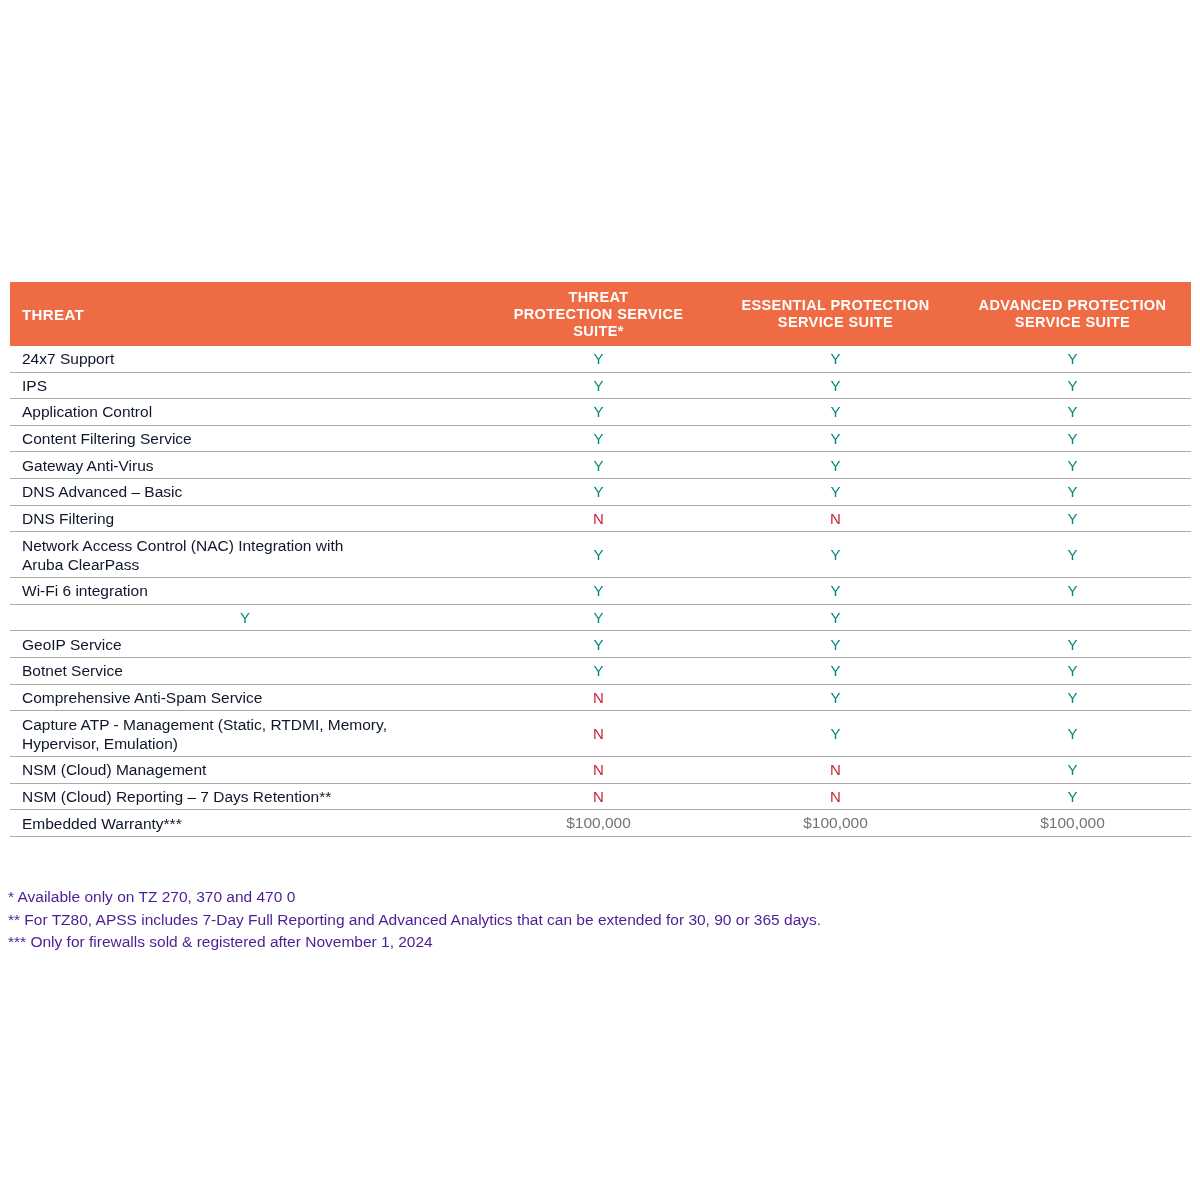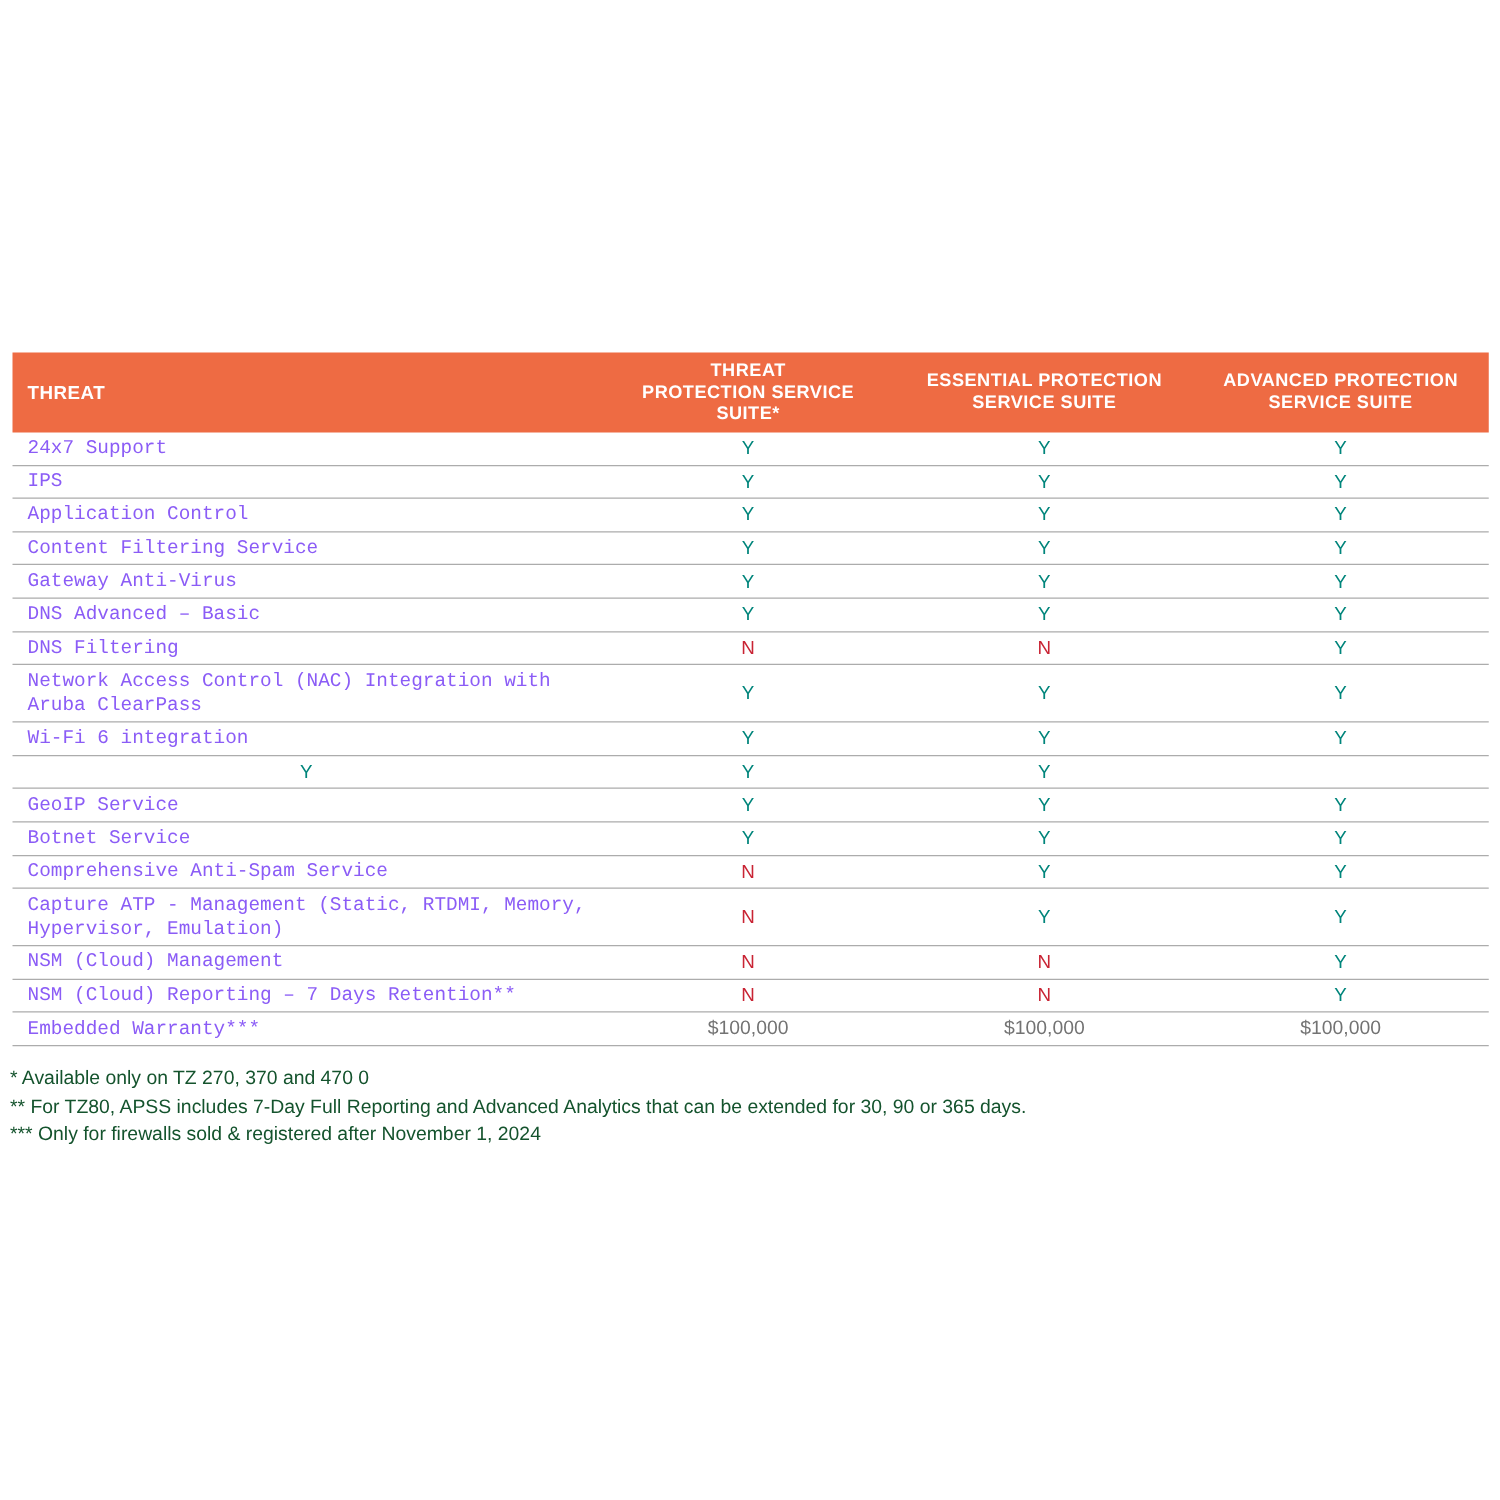--- a/index.html
+++ b/index.html
@@ -42,39 +42,38 @@
   .tr {
     display: grid;
     grid-template-columns: 470px 237px 237px 237px;
     height: 26.6px;
     align-items: center;
     border-bottom: 1px solid #acacac;
   }
   .tr.tall { height: 46px; }
 
   .td.feature {
-    color: #8b5cf6;
+    color: #0f172a;
     font-size: 15.5px;
     padding-left: 12px;
     line-height: 19px;
     white-space: pre-line;
-    font-family: Liberation Mono, monospace;
   }
   .td.val {
     text-align: center;
     font-size: 15px;
   }
   .td.val.yes { color: #00857b; }
   .td.val.no  { color: #c92434; }
   .td.val.money { color: #737373; font-size: 15.5px; }
 
   .footnotes {
     position: absolute;
-    left: 8px; top: 852px;
-    color: #14532d;
+    left: 8px; top: 886px;
+    color: #4c1d95;
     font-size: 15.5px;
     line-height: 22.5px;
   }
   .footnote { white-space: pre; }
 </style>
 </head>
 <body>
 
 <div class="page">
 

